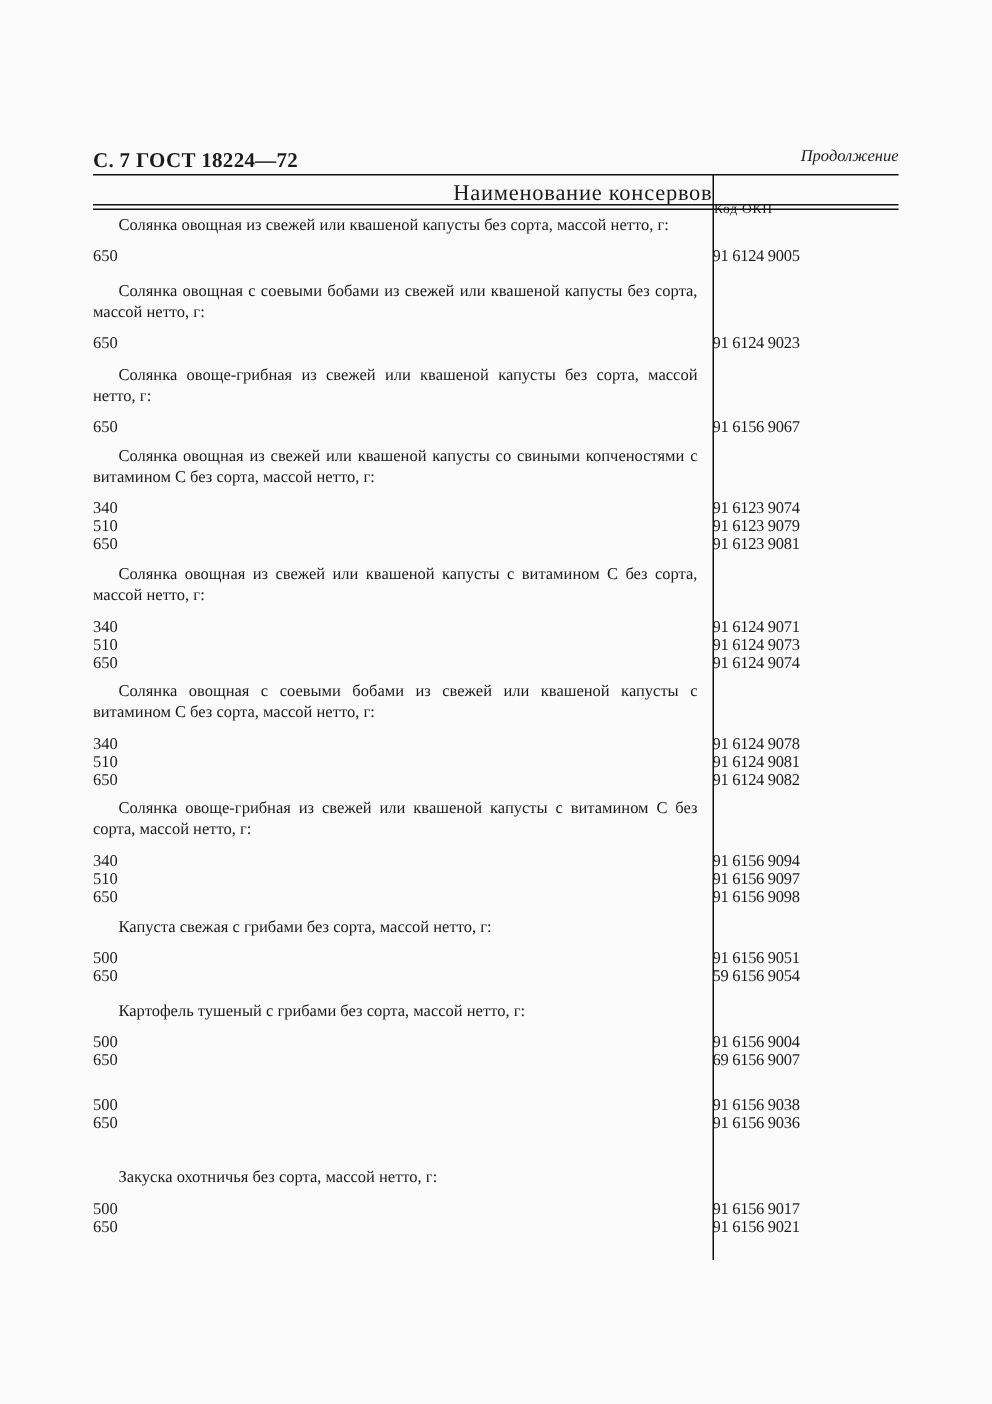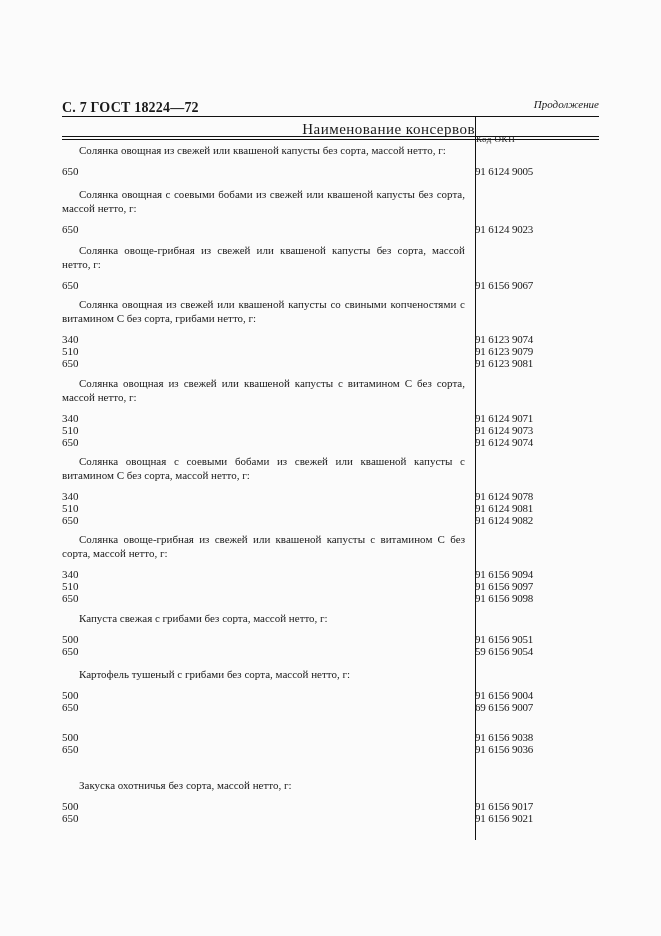--- a/index.html
+++ b/index.html
@@ -79,21 +79,21 @@
       <div class="desc">Солянка овоще-грибная из свежей или квашеной капусты без сорта, массой нетто, г:</div>
       <div class="rows">
         <div class="row" style="margin-top:6px">
             <div class="mass">650</div>
             <div class="code">91 6156 9067</div>
           </div>
       </div>
     </div>
 
     <div class="group" style="position:absolute;top:154px">
-      <div class="desc">Солянка овощная из свежей или квашеной капусты со свиными копченостями с витамином С без сорта, грибами нетто, г:</div>
+      <div class="desc">Солянка овощная из свежей или квашеной капусты со свиными копченостями с витамином С без сорта, массой нетто, г:</div>
       <div class="rows">
         <div class="row" style="margin-top:4px">
             <div class="mass">340</div>
             <div class="code">91 6123 9074</div>
           </div>
         <div class="row">
             <div class="mass">510</div>
             <div class="code">91 6123 9079</div>
           </div>
         <div class="row">

